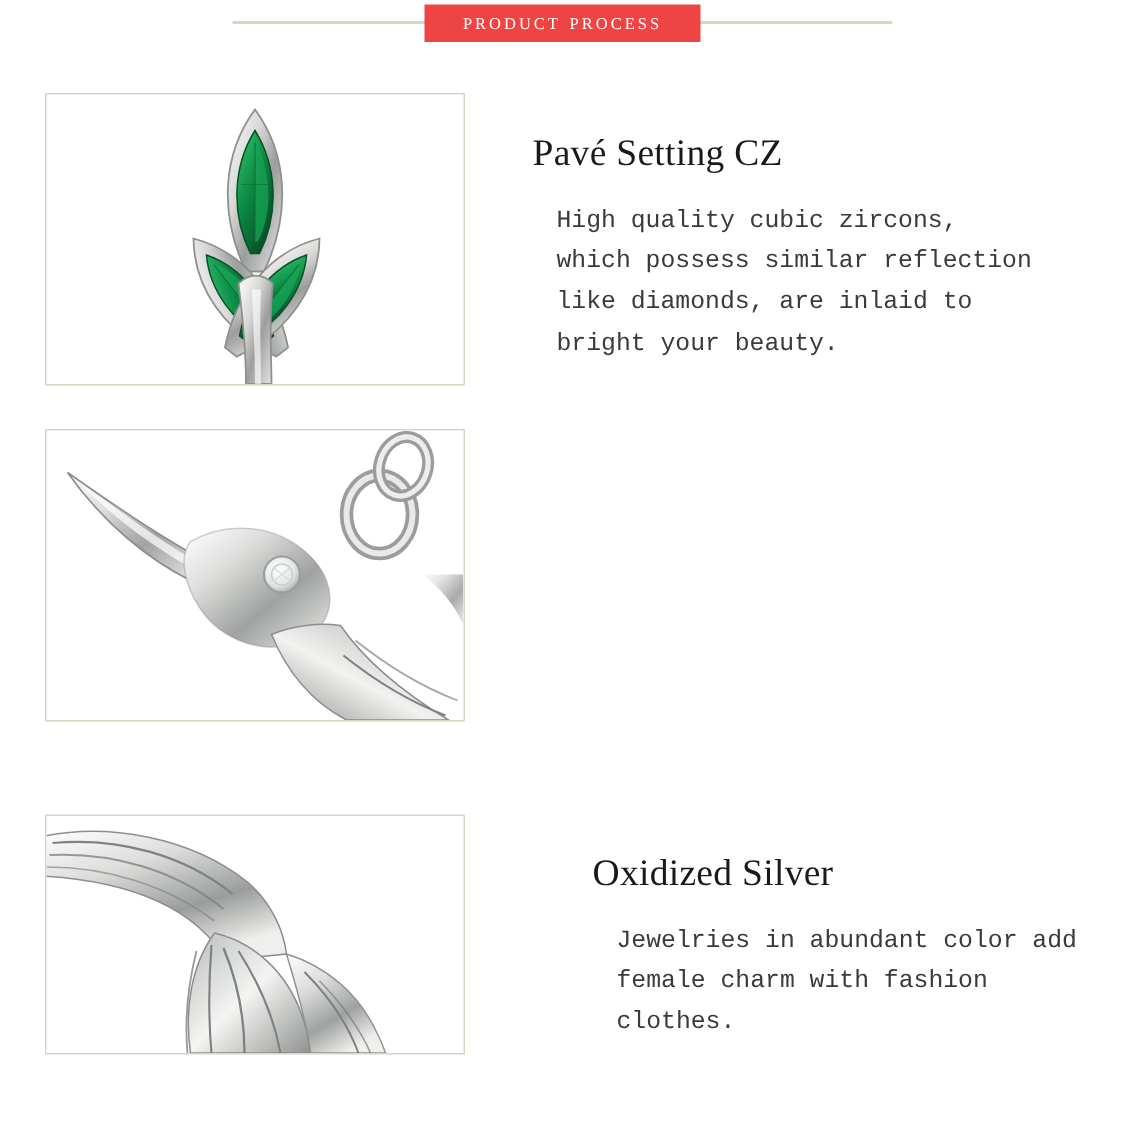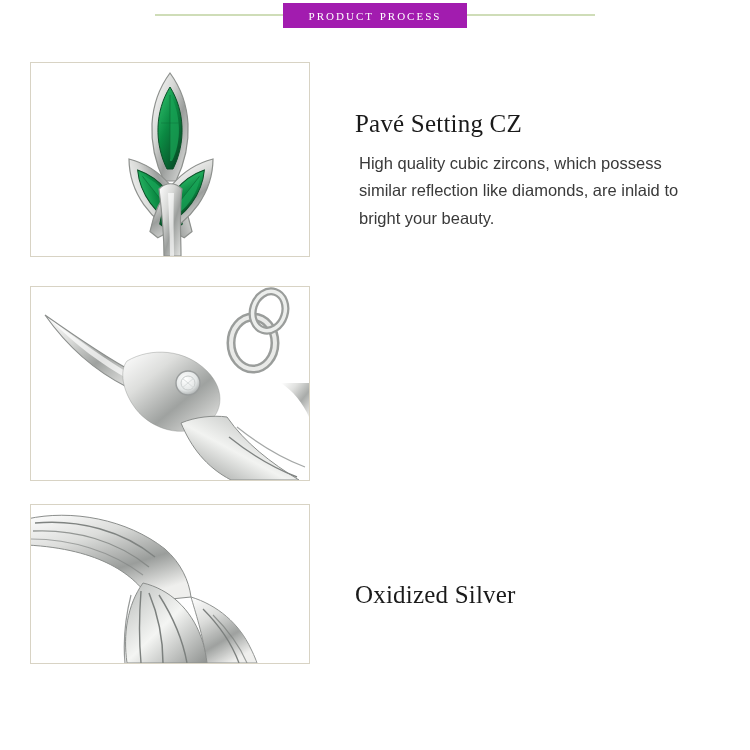--- a/index.html
+++ b/index.html
@@ -29,21 +29,21 @@
   .banner-rule {
     position: absolute;
     top: 14px;
     left: 155px;
     width: 440px;
     height: 2px;
     background: #cfddb8;
   }
   .banner-tag {
     position: relative;
-    background: #a21caf;
+    background: #ef4444;
     color: #ffffff;
     height: 25px;
     line-height: 25px;
     padding: 0 26px;
     font-family: "Liberation Serif", serif;
     font-size: 15px;
     letter-spacing: 2px;
     font-variant: small-caps;
     text-transform: lowercase;
     white-space: nowrap;
@@ -70,39 +70,39 @@
   }
   .heading {
     font-family: "Liberation Serif", serif;
     font-size: 25px;
     color: #1a1a1a;
     margin: 0 0 12px 0;
     font-weight: normal;
     letter-spacing: 0.2px;
   }
   .body-text {
-    font-family: Liberation Sans, sans-serif;
+    font-family: Liberation Mono, monospace;
     font-size: 16.5px;
     line-height: 1.65;
     color: #3a3a3a;
-    margin: 4px;
+    margin: 16px;
   }
 
   
   #row1 { top: 62px; left: 30px; }
   #row1 .photo { width: 280px; height: 195px; }
   #row1 .text-col { width: 400px; padding-left: 45px; padding-top: 27px; }
 
   
   #row2 { top: 286px; left: 30px; }
   #row2 .text-col { width: 390px; padding-top: 40px; padding-right: 20px; }
   #row2 .photo { width: 280px; height: 195px; }
 
   
-  #row3 { top: 504px; left: 30px; }
+  #row3 { top: 536px; left: 30px; gap: 40px; }
   #row3 .photo { width: 280px; height: 160px; }
   #row3 .text-col { width: 400px; padding-left: 45px; padding-top: 33px; }
 </style>
 </head>
 <body>
 
 <div class="banner">
   <div class="banner-rule"></div>
   <div class="banner-tag">Product process</div>
 </div>
@@ -245,14 +245,15 @@
       <path d="M100,90 C94,114 92,136 94,158" stroke="#7c807e" stroke-width="1.2" fill="none" opacity="0.8"></path>
 
       <path d="M160,92 C186,100 208,118 220,144 C224,152 226,158 226,158 L176,158 C172,130 164,106 160,92 Z" fill="url(#silvT)" stroke="#8b8e8c" stroke-width="1" opacity="0.95"></path>
       <path d="M172,104 C190,122 202,142 208,158" stroke="#7c807e" stroke-width="1.3" fill="none"></path>
       <path d="M182,110 C198,126 210,144 216,158" stroke="#7c807e" stroke-width="1.1" fill="none" opacity="0.75"></path>
     </svg>
   </div>
 
   <div class="text-col">
     <h2 class="heading">Oxidized Silver</h2>
+    <p class="body-text">Jewelries in abundant color add female charm with fashion clothes.</p>
   </div>
 </div>
 
 </body></html>

